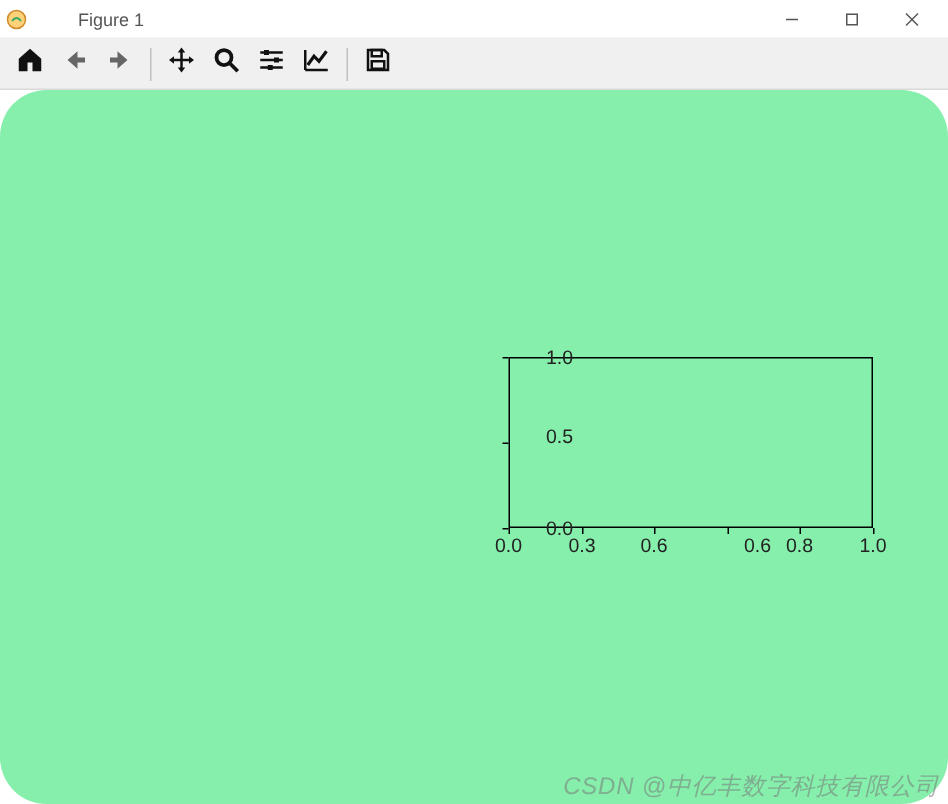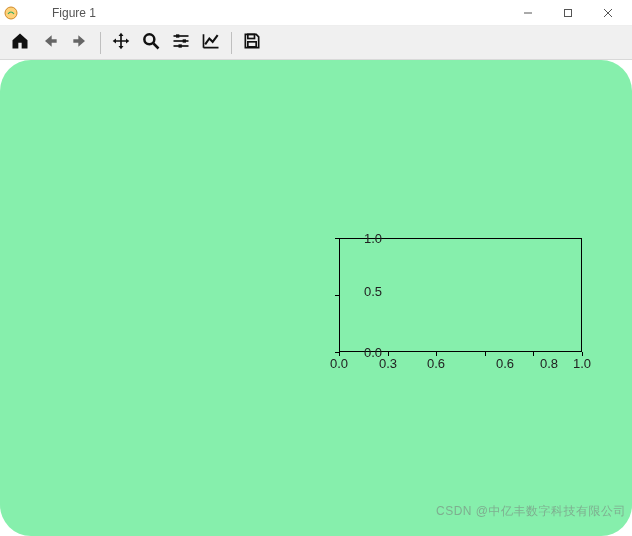--- a/index.html
+++ b/index.html
@@ -99,26 +99,27 @@
   }
   .tickmark-y {
     position: absolute;
     height: 1px; width: 4px;
     background: #000;
     left: 335px;
   }
   .watermark {
     position: absolute;
     right: 6px;
-    bottom: 16px;
-    font-size: 12px;
+    bottom: 1px;
+    font-size: 16px;
     color: rgba(120,120,120,0.55);
     letter-spacing: 0.5px;
     pointer-events: none;
     white-space: nowrap;
+    font-style: italic;
   }
 </style>
 </head>
 <body>
 
 <div class="titlebar">
   <span class="app-icon">
     <svg width="14" height="14" viewBox="0 0 14 14">
       <circle cx="7" cy="7" r="6" fill="#ffd27a" stroke="#d08a2a" stroke-width="1"></circle>
       <path d="M4 8 Q7 4 10 8" stroke="#3a6" stroke-width="1.2" fill="none"></path>
@@ -229,18 +230,18 @@
 
   <div class="tickmark-x" style="left:339px"></div>
   <div class="xtick" style="left:339px">0.0</div>
   <div class="tickmark-x" style="left:388px"></div>
   <div class="xtick" style="left:388px">0.3</div>
   <div class="tickmark-x" style="left:436px"></div>
   <div class="xtick" style="left:436px">0.6</div>
   <div class="tickmark-x" style="left:485px"></div>
   <div class="xtick" style="left:505px">0.6</div>
   <div class="tickmark-x" style="left:533px"></div>
-  <div class="xtick" style="left:549px">0.8</div>
+  <div class="xtick" style="left:533px">0.8</div>
   <div class="tickmark-x" style="left:582px"></div>
   <div class="xtick" style="left:582px">1.0</div>
 
   <div class="watermark">CSDN @中亿丰数字科技有限公司</div>
 </div>
 
 </body></html>

